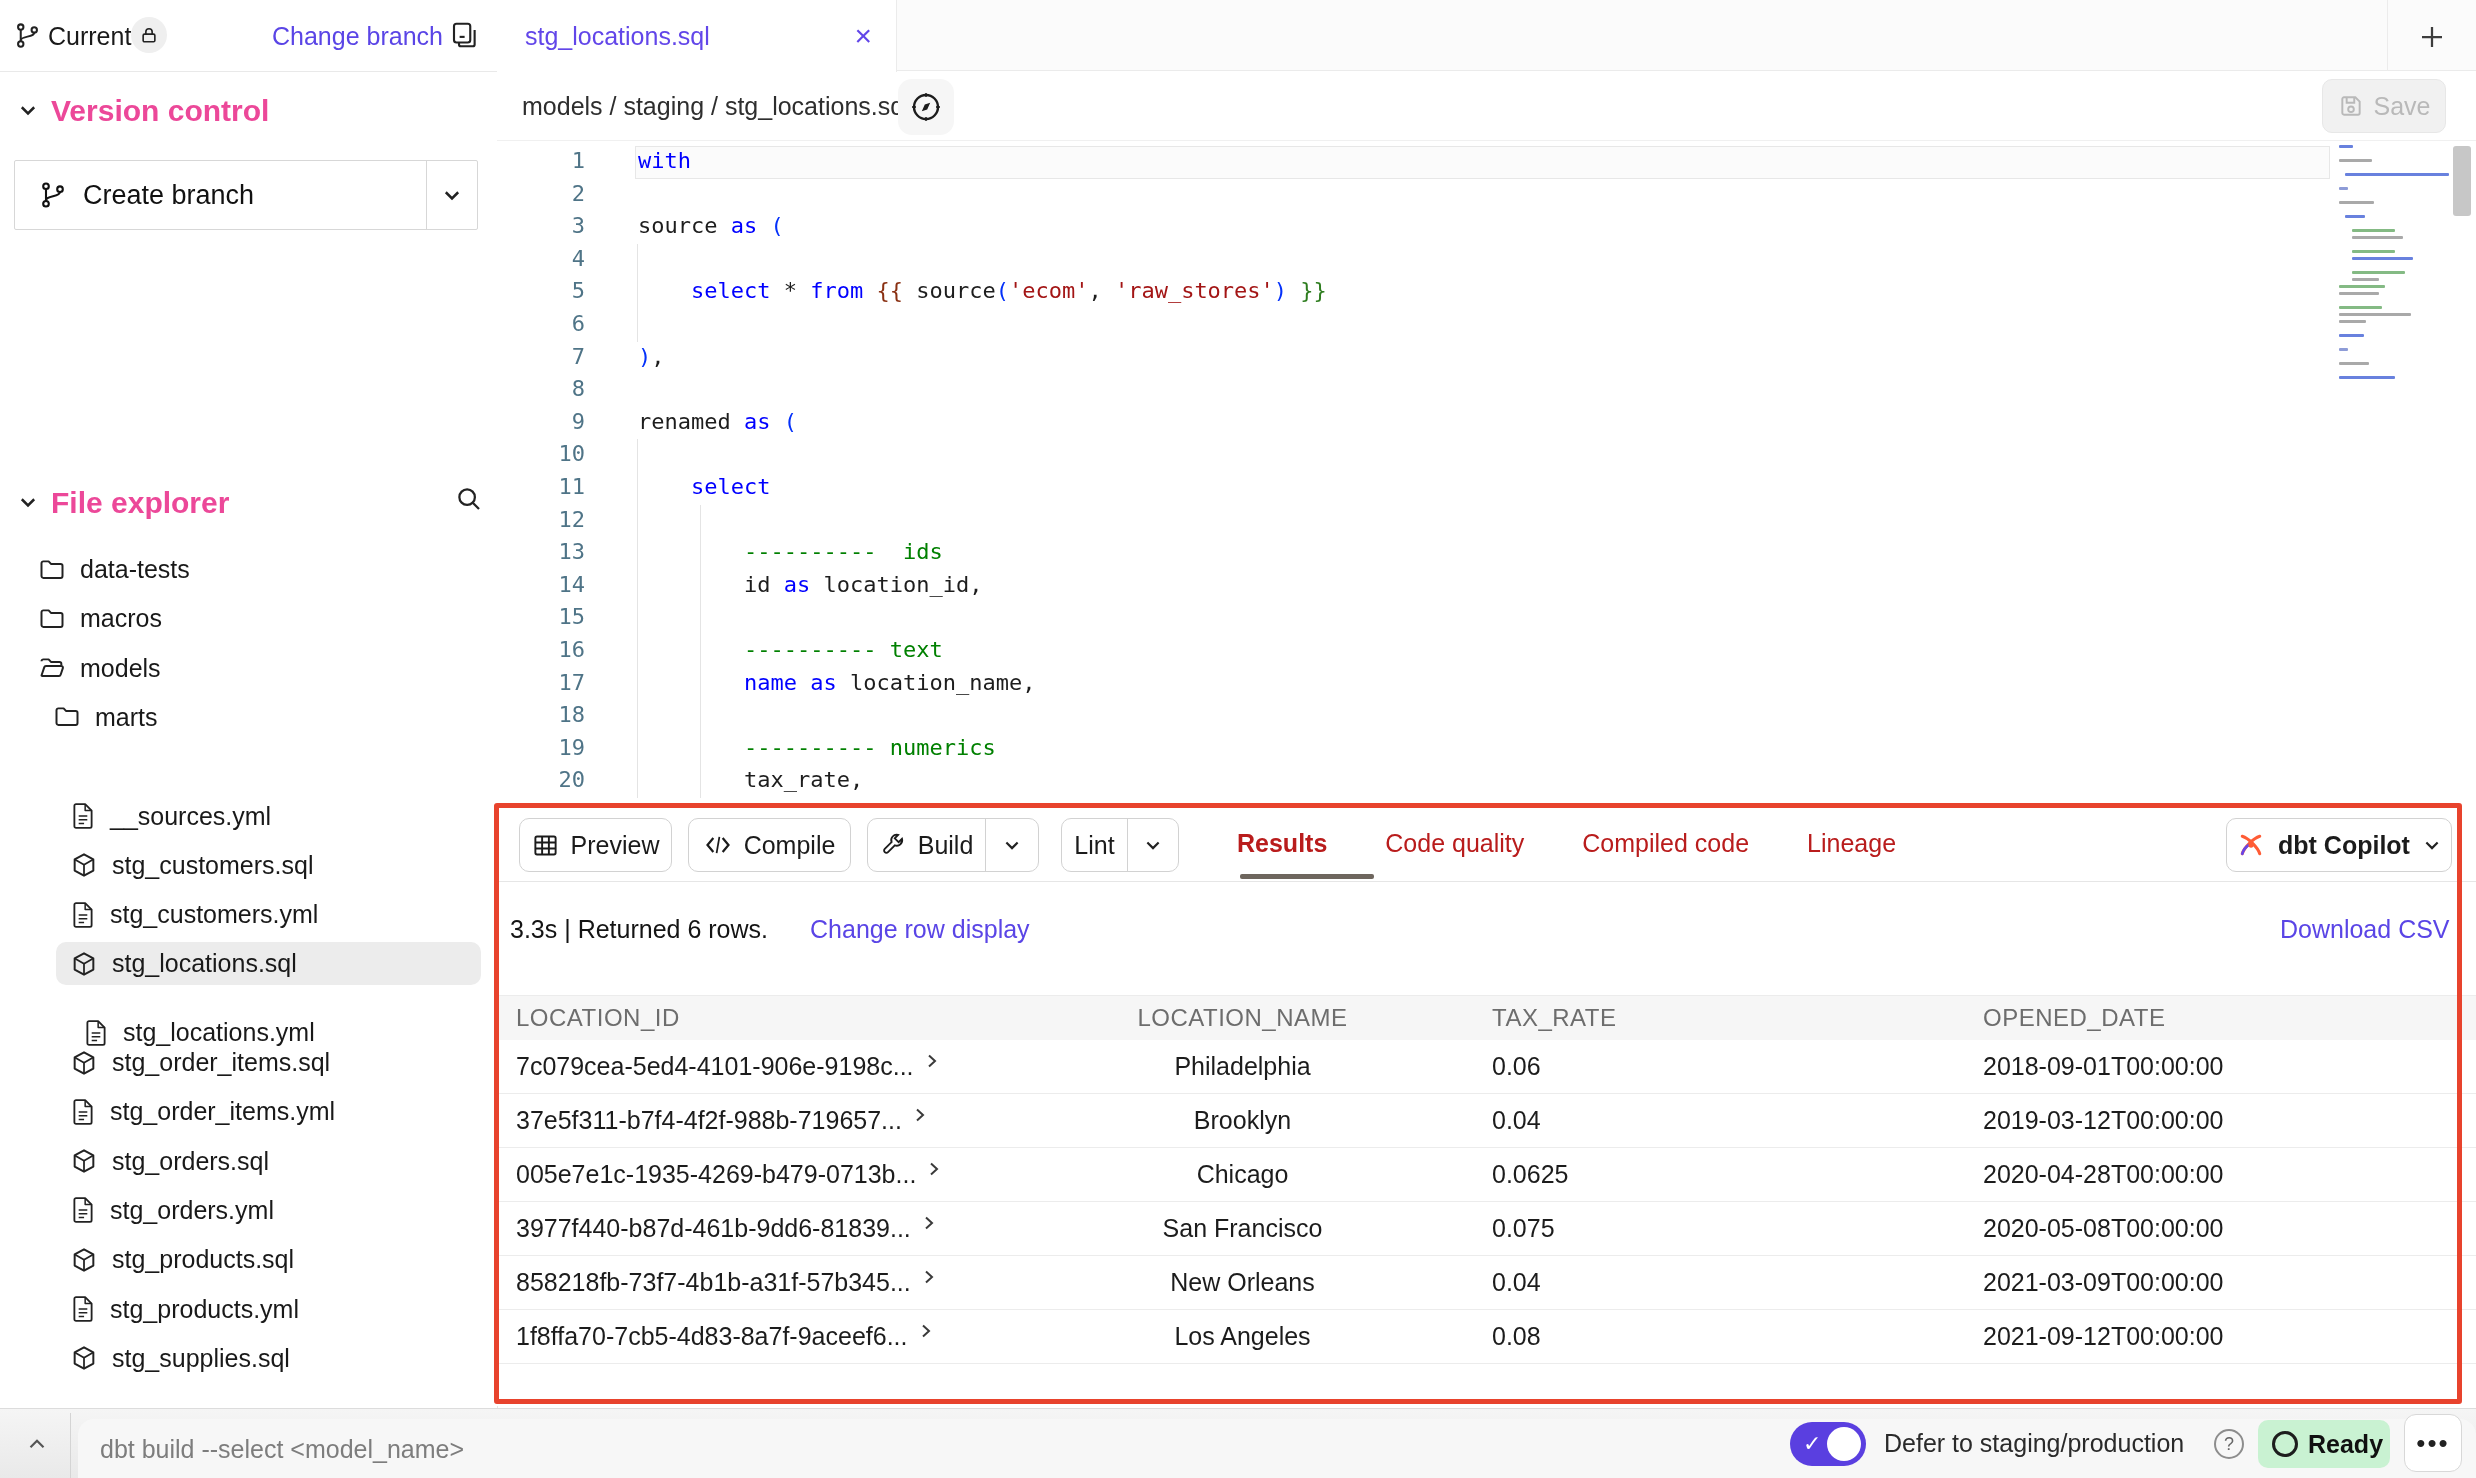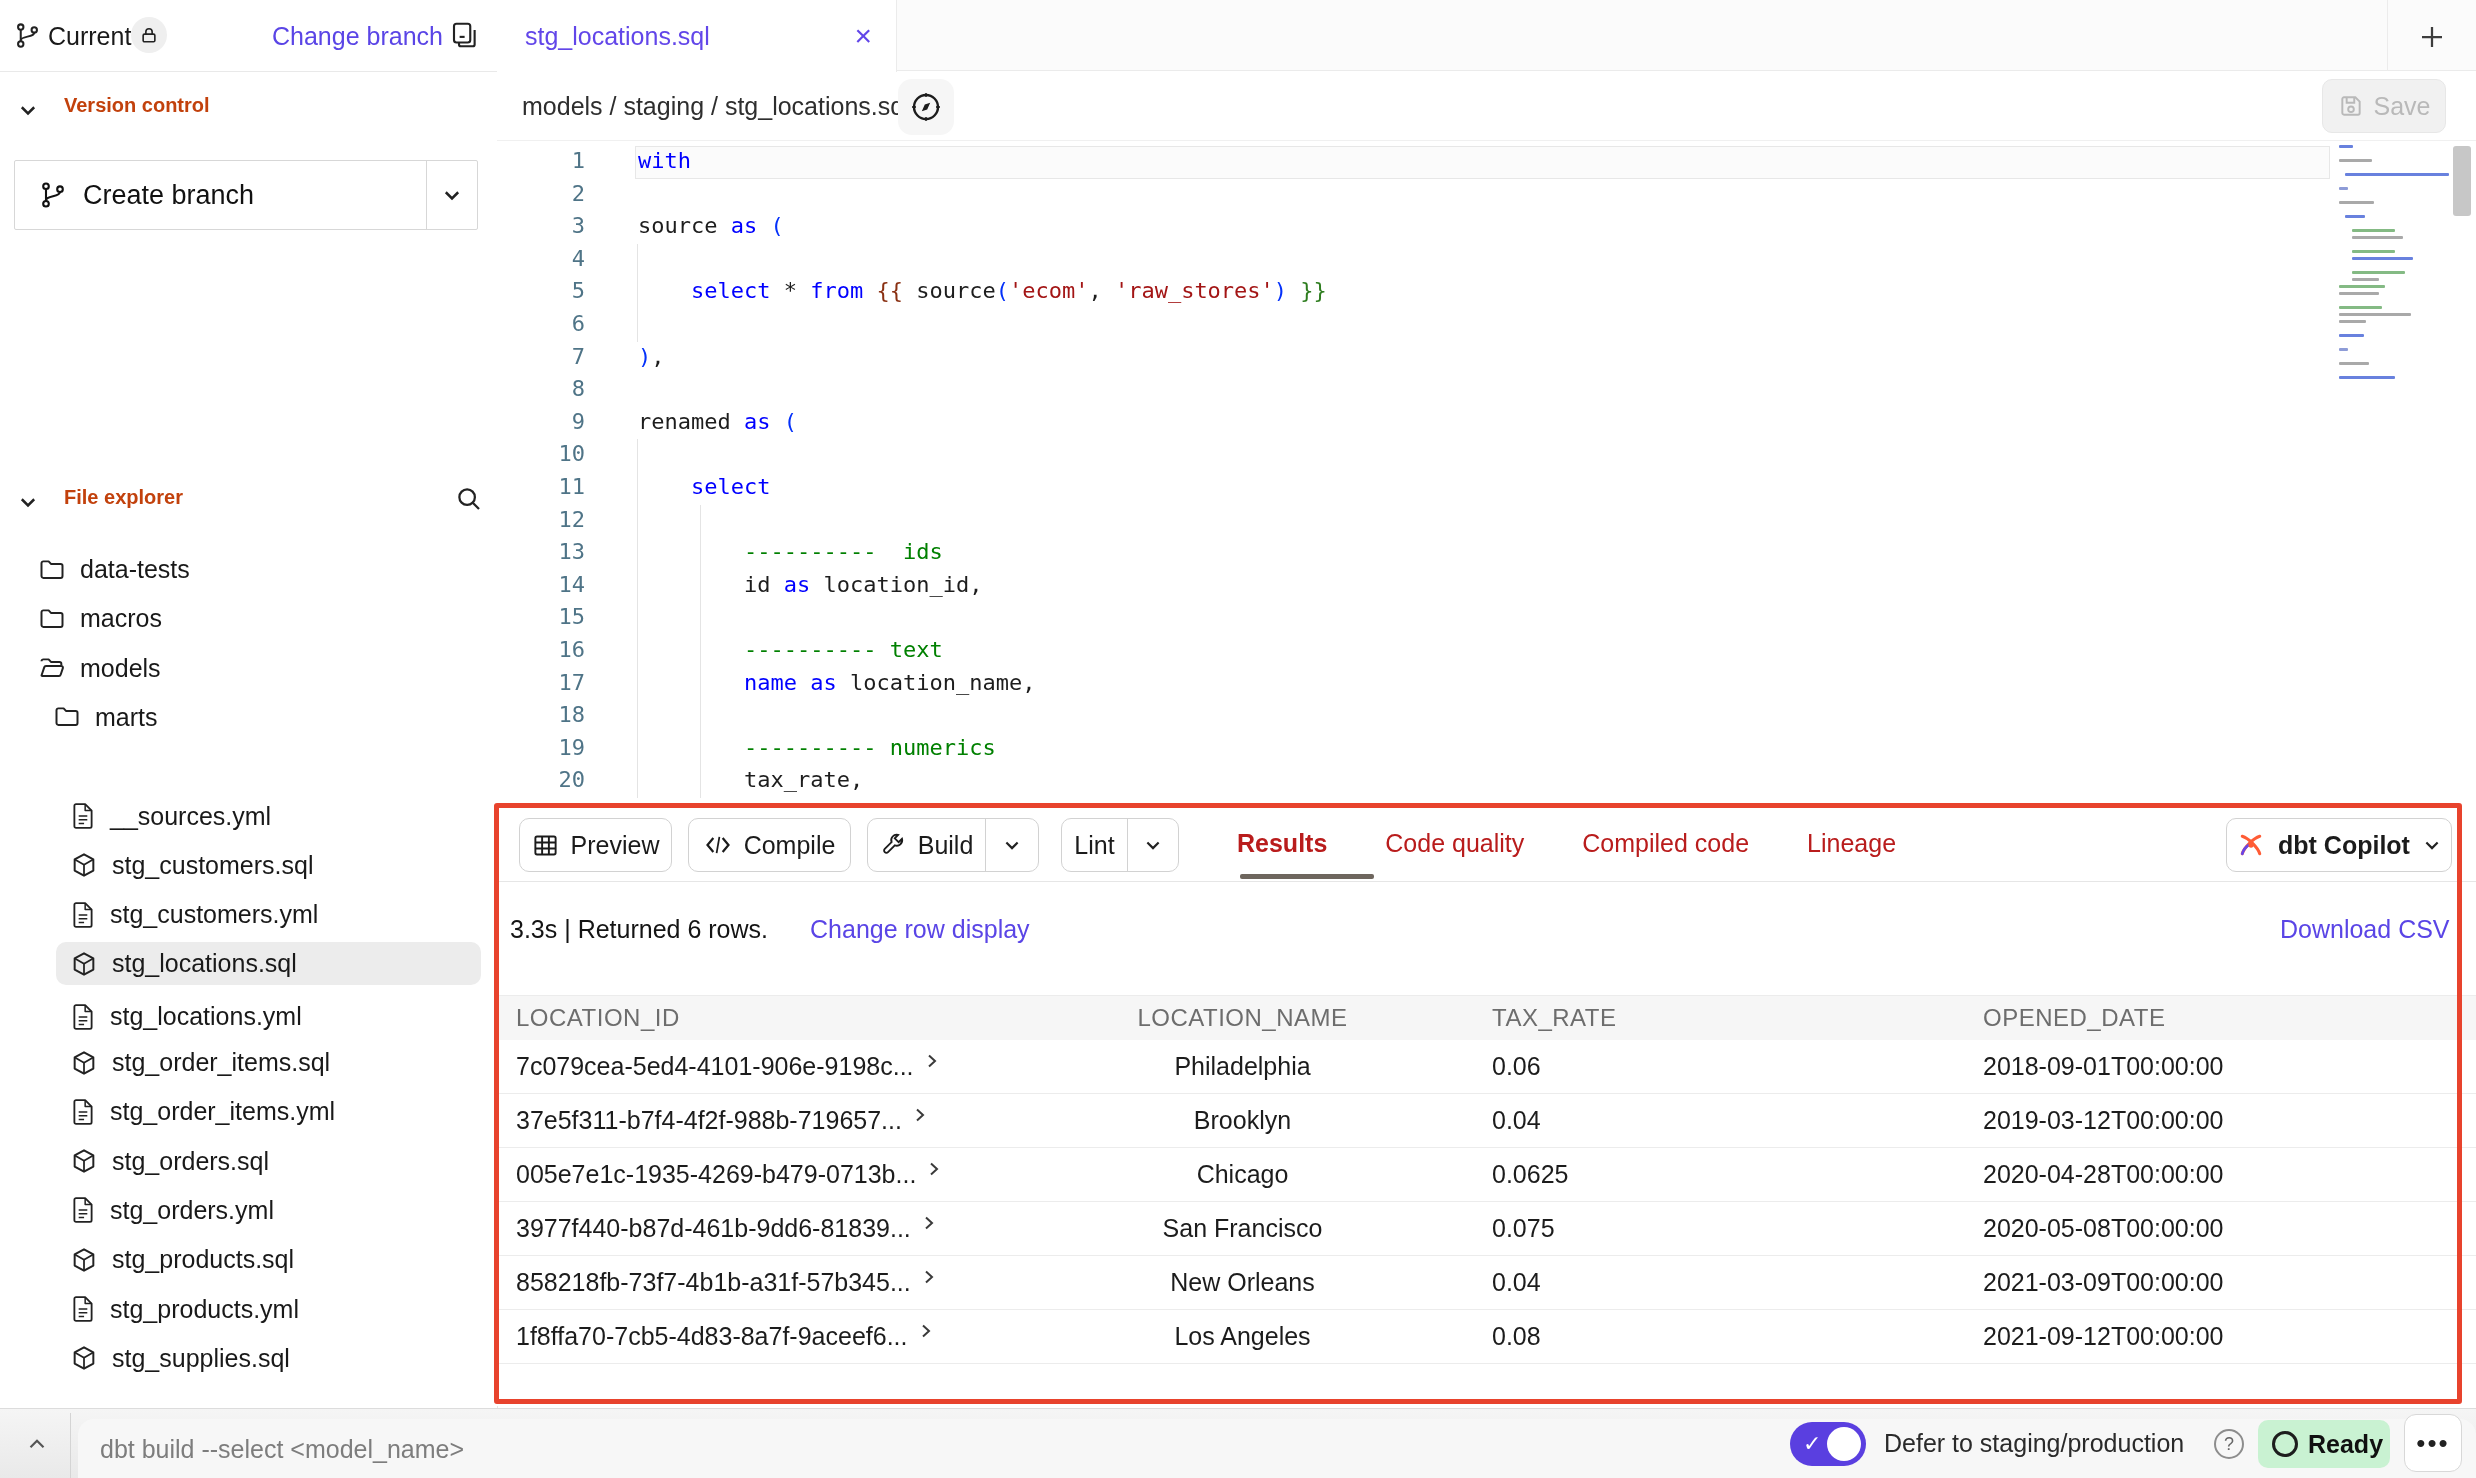--- a/index.html
+++ b/index.html
@@ -5,21 +5,21 @@
   html,body{margin:0;padding:0;background:#fff;}
   #app{position:relative;width:2476px;height:1478px;overflow:hidden;
        font-family:"Liberation Sans",sans-serif;color:#1c1c1c;background:#fff;}
   .abs{position:absolute;}
   svg{display:block;}
 
   
   #sidebar{left:0;top:0;width:497px;height:1408px;border-right:1px solid #e7e7e7;background:#fff;}
   #side-top{left:0;top:0;width:497px;height:71px;border-bottom:1px solid #e9e9e9;}
   .link{color:#5a45e6;cursor:pointer;}
-  .section-head{font-size:20px;font-weight:700;color:#c2410c;margin-left:13px;}
+  .section-head{font-size:30px;font-weight:700;color:#ec4899;}
   #create-branch{left:14px;top:160px;width:464px;height:70px;border:1.5px solid #d7d7d7;border-radius:2px;
      display:flex;align-items:center;background:#fff;box-sizing:border-box;}
   #create-branch .split{width:1.5px;height:100%;background:#d7d7d7;margin-left:auto;}
   .badge-circle{width:36px;height:36px;border-radius:50%;background:#efefef;display:flex;align-items:center;justify-content:center;}
 
   
   .tree-row{position:absolute;left:0;width:497px;height:49px;display:flex;align-items:center;font-size:25px;color:#191919;cursor:pointer;}
   .tree-sel{position:absolute;left:56px;right:16px;top:3px;bottom:3px;background:#ececec;border-radius:10px;z-index:0;}
   .tree-ic{position:relative;z-index:1;flex:none;}
   .tree-lb{position:relative;z-index:1;margin-left:14px;white-space:nowrap;}
@@ -229,21 +229,21 @@
         <div class="tree-row" style="top: 394.4px;">
           <span class="tree-sel"></span>
           <span class="tree-ic" style="margin-left: 70px;">
             <svg width="28" height="28" viewBox="0 0 24 24" fill="none" stroke="#222" stroke-width="1.7" stroke-linejoin="round">
               <path d="M12 2.8l8 4.4v9.6l-8 4.4-8-4.4V7.2l8-4.4z"></path>
               <path d="M4.2 7.3L12 11.7l7.8-4.4M12 11.7V21" stroke-width="1.5"></path>
             </svg>
           </span>
           <span class="tree-lb">stg_locations.sql</span>
         </div>
-        <div class="tree-row" style="top: 447px;">
+        <div class="tree-row" style="top: 463px; padding-left: 13px;">
           <span class="tree-ic" style="margin-left: 70px;">
             <svg width="26" height="28" viewBox="0 0 22 26" fill="none" stroke="#222" stroke-width="1.7" stroke-linejoin="round">
               <path d="M3 3.5C3 2.7 3.7 2 4.5 2H13l6 6v14.5c0 .8-.7 1.5-1.5 1.5h-13c-.8 0-1.5-.7-1.5-1.5V3.5z"></path>
               <path d="M13 2v6h6" stroke-width="1.4"></path>
               <path d="M7 13h8M7 16.5h8M7 20h5" stroke-width="1.4"></path>
             </svg>
           </span>
           <span class="tree-lb">stg_locations.yml</span>
         </div>
         <div class="tree-row" style="top: 493px;">

